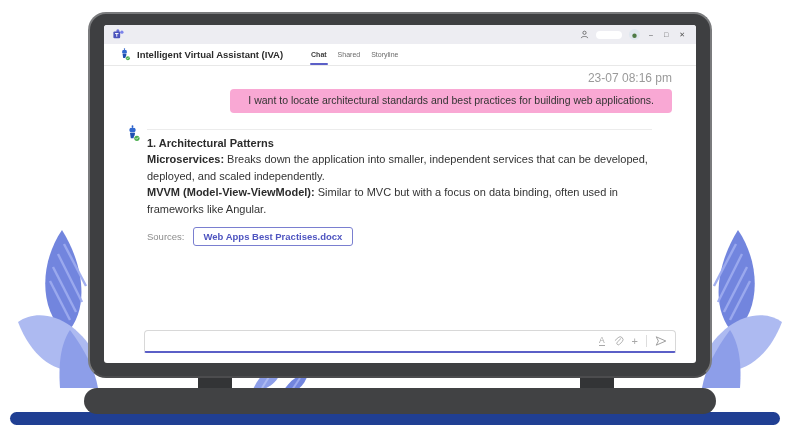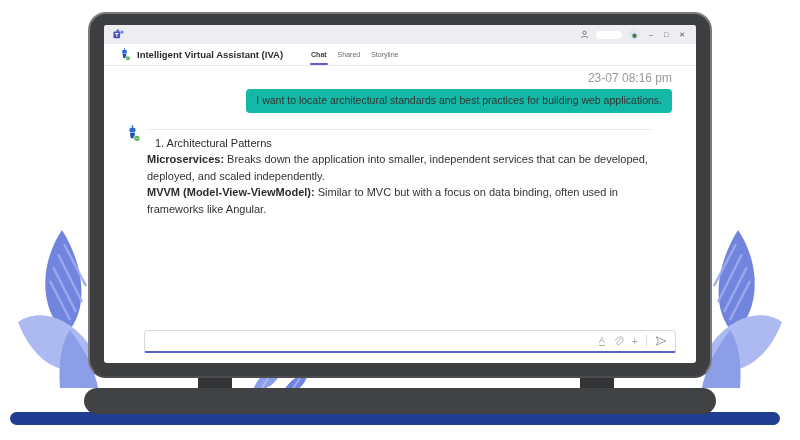--- a/index.html
+++ b/index.html
@@ -42,29 +42,29 @@
   .tab { position:relative; font-size:7px; color:#6a6a6a; height:100%; display:flex;
          align-items:center; cursor:pointer; }
   .tab.active { color:#3d3d3d; font-weight:bold; }
   .tab.active::after { content:""; position:absolute; left:-1px; right:-1px; bottom:0;
                        height:2px; background:#5b5fc7; border-radius:1px; }
 
   
   .chat { flex:1; padding:5px 24px 0 20px; overflow:hidden; }
   .timestamp { text-align:right; font-size:12px; color:#9a9a9a; }
   .bubble-row { display:flex; justify-content:flex-end; margin-top:4px; }
-  .user-bubble { background:#14b8a6; color:#333; font-size:10.5px; line-height:1.3;
-                 padding:5px 10px; border-radius:4px; max-width:480px; }
+  .user-bubble { background:#f9a8d4; color:#333; font-size:10.5px; line-height:1.3;
+                 padding:5px 18px; border-radius:4px; max-width:480px; }
   .assistant-row { display:flex; gap:6px; margin-top:10px; }
   .bot-icon { flex:none; }
   .bot-icon.lg { width:17px; height:17px; margin-top:2px; }
   .bot-icon.sm { width:13px; height:13px; }
   .msg-content { width:505px; font-size:11px; color:#333; line-height:1.5; }
   .h-divider { height:1px; background:#ececec; margin:6px 0 5px; }
-  .sec-title { font-weight:normal; color:#2b2b2b;margin-left:8px; }
+  .sec-title { font-weight:bold; color:#2b2b2b; }
   .item b { color:#2b2b2b; }
   .sources { display:flex; align-items:center; gap:8px; margin-top:10px; }
   .src-label { font-size:9.5px; color:#8c8c8c; }
   .src-chip { font-size:9.5px; font-weight:bold; color:#4f55c0; background:#fff;
               border:1px solid #7a7fd0; border-radius:3px; padding:3px 10px;
               cursor:pointer; font-family:inherit; }
 
   
   .composer { flex:none; margin:4px 20px 10px 40px; height:23px; background:#fff;
               border:1px solid #d8d8d8; border-bottom:2px solid #5b5fc7;
@@ -174,20 +174,24 @@
             <path d="M7,9 L13,9 L12,15.5 L8,15.5 Z" fill="#1f4fb0"></path>
             <circle cx="15.2" cy="15.6" r="3.9" fill="#fff"></circle>
             <circle cx="15.2" cy="15.6" r="3.1" fill="#4caf50"></circle>
             <path d="M13.7,15.6 l1.1,1.1 l2-2.2" fill="none" stroke="#fff" stroke-width="0.9"></path>
           </svg>
           <div class="msg-content">
             <div class="h-divider"></div>
             <p class="sec-title">1. Architectural Patterns</p>
             <p class="item"><b>Microservices:</b><span> Breaks down the application into smaller, independent services that can be developed, deployed, and scaled independently.</span></p>
             <p class="item"><b>MVVM (Model-View-ViewModel):</b><span> Similar to MVC but with a focus on data binding, often used in frameworks like Angular.</span></p>
+            <div class="sources">
+              <span class="src-label">Sources:</span>
+              <button class="src-chip">Web Apps Best Practises.docx</button>
+            </div>
           </div>
         </div>
       </div>
 
       <div class="composer">
         <div class="composer-input"></div>
         <div class="composer-icons">
           <span class="c-icon fmt">A</span>
           <svg width="11" height="11" viewBox="0 0 12 12">
             <path d="M8.6,2.8 L4.6,6.8 a1.7,1.7 0 0 0 2.4,2.4 L10,6.2 a3.1,3.1 0 0 0 -4.4,-4.4 L2.4,4.8" fill="none" stroke="#a8a8a8" stroke-width="1" stroke-linecap="round"></path>

